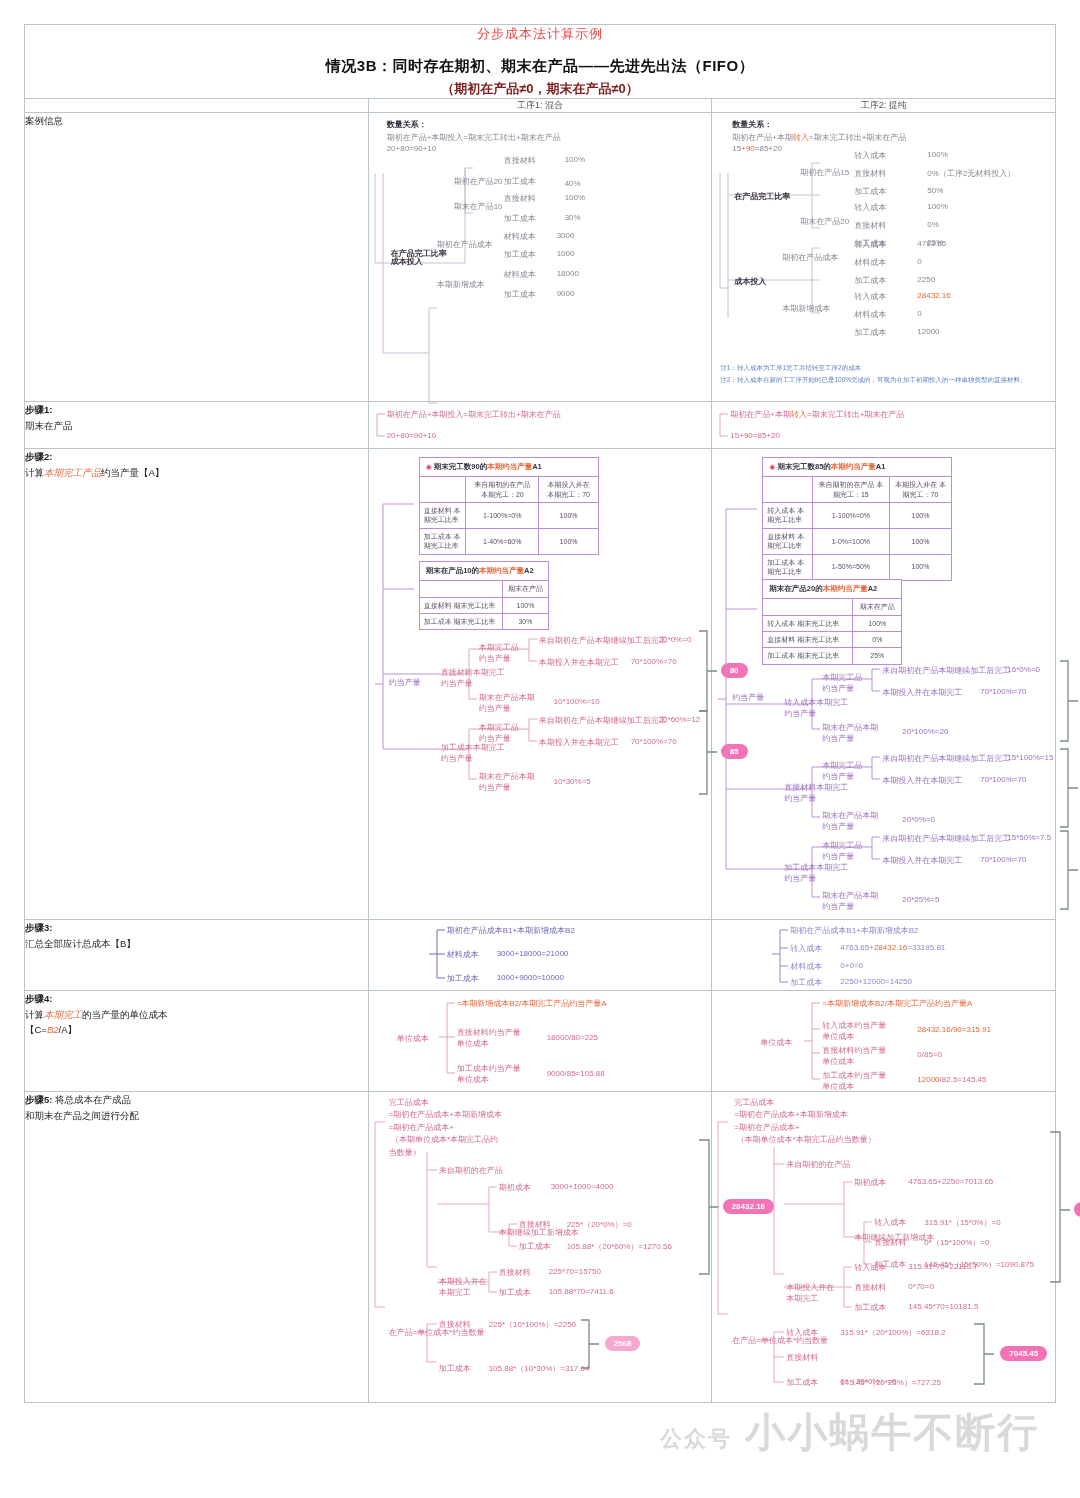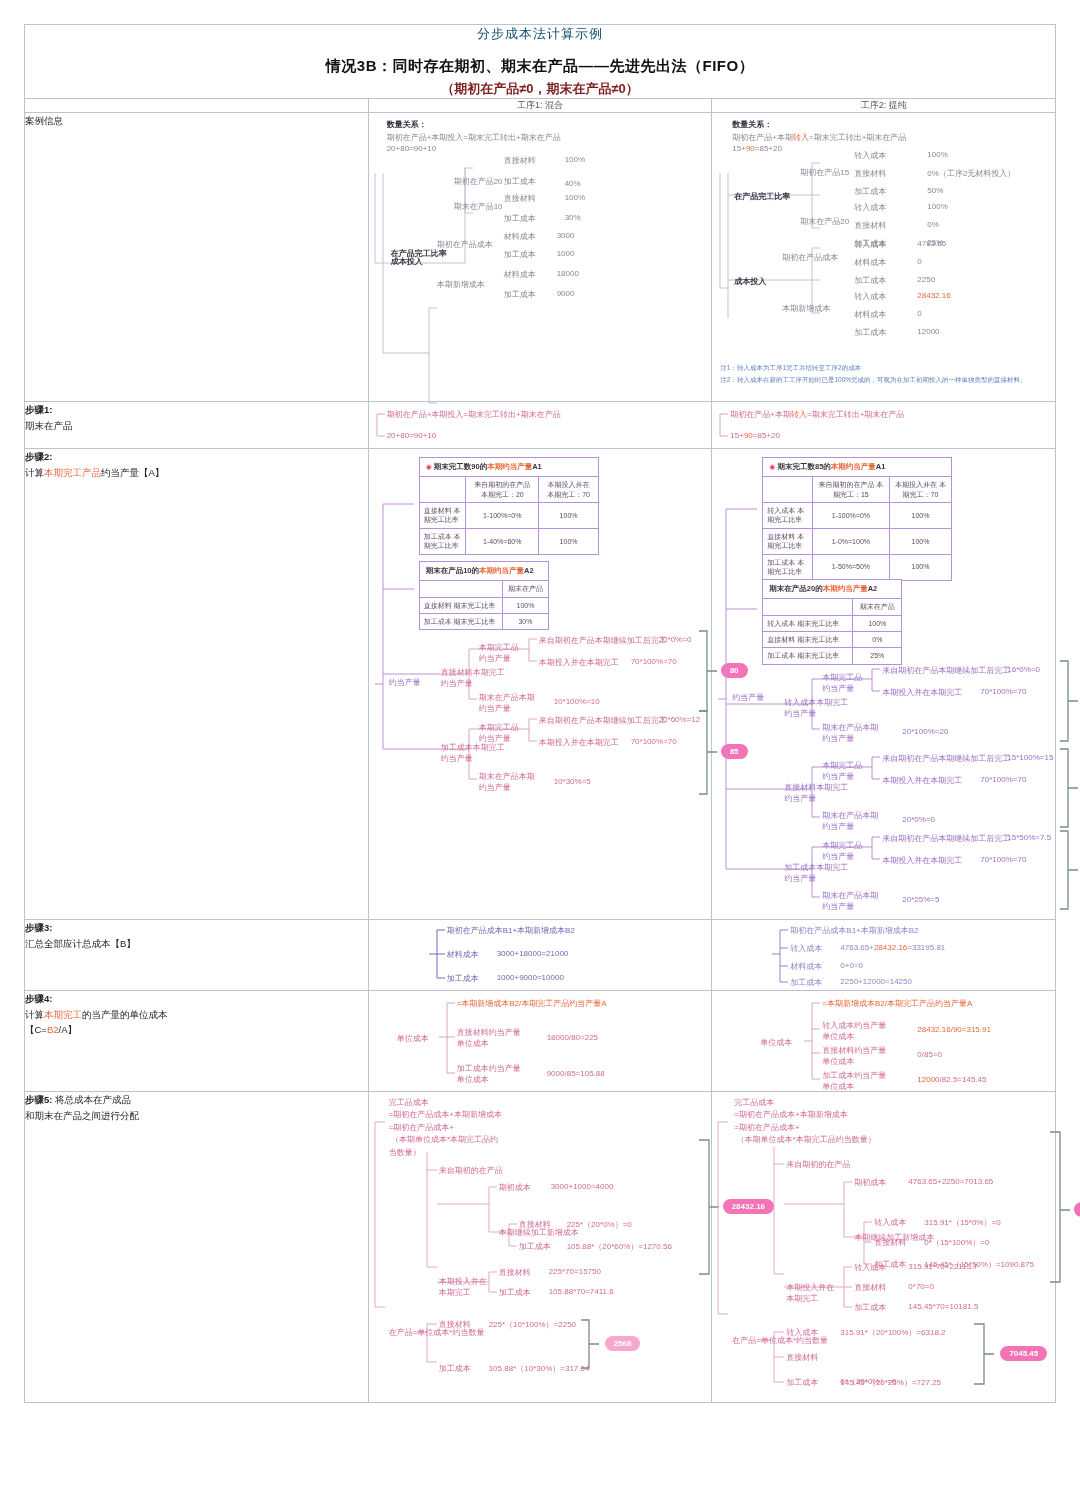--- a/index.html
+++ b/index.html
@@ -9,29 +9,29 @@
     background:#fff;
     font-family:"Liberation Sans","DejaVu Sans",sans-serif;
     color:#222;
   }
   .page { width:1080px; height:1498px; padding:24px; position:relative; }
   table.grid { width:1032px; border-collapse:collapse; table-layout:fixed; }
   table.grid > tbody > tr > td { border:1px solid #b9c4cc; vertical-align:top; padding:0; }
 
   
   .hdr-cell { text-align:center; padding:10px 0 14px 0; }
-  .hdr-title { font-size:13px; color:#0c4a6e; letter-spacing:1px; margin-bottom:14px; }
+  .hdr-title { font-size:13px; color:#ef4444; letter-spacing:1px; margin-bottom:14px; }
   .hdr-sub1 { font-size:15px; font-weight:bold; color:#111; letter-spacing:.5px; }
   .hdr-sub2 { font-size:13px; font-weight:bold; color:#7f1d1d; margin-top:4px; }
 
   .proc-cell { text-align:center; font-size:9px; color:#555; padding:9px 0; }
 
   .step-label { font-size:9.5px; color:#222; padding:10px 8px; line-height:1.65; }
   .step-label b { font-weight:bold; }
-  .hl-o { color:#e8663a; }
+  .hl-o { color:#e8663a;font-style:italic; }
   .col-step { width:161px; }
   .col-p1 { width:425px; }
   .col-p2 { width:445px; }
 
   .pane { position:relative; padding:10px 6px; font-size:8px; }
   .bold { font-weight:bold; color:#3a3342; }
 
   
   .mm { position:relative; }
   .mm svg { position:absolute; left:0; top:0; overflow:visible; pointer-events:none; }
@@ -646,13 +646,17 @@
         <div class="lbl c-pink" style="left:74px; top:285px;">加工成本</div>
         <div class="lbl c-pink" style="left:128px; top:285px;">145.45*（20*25%）=727.25</div>
         <div class="badge" style="left:288px; top:254px;">7045.45</div>
       </div>
     </td>
   </tr>
 
 </tbody>
     </table>
 
+<div class="wm">
+  <span class="sm">公众号</span>
+  <span>小小蜗牛不断行</span>
 </div>
+</div>
 
 </body></html>

